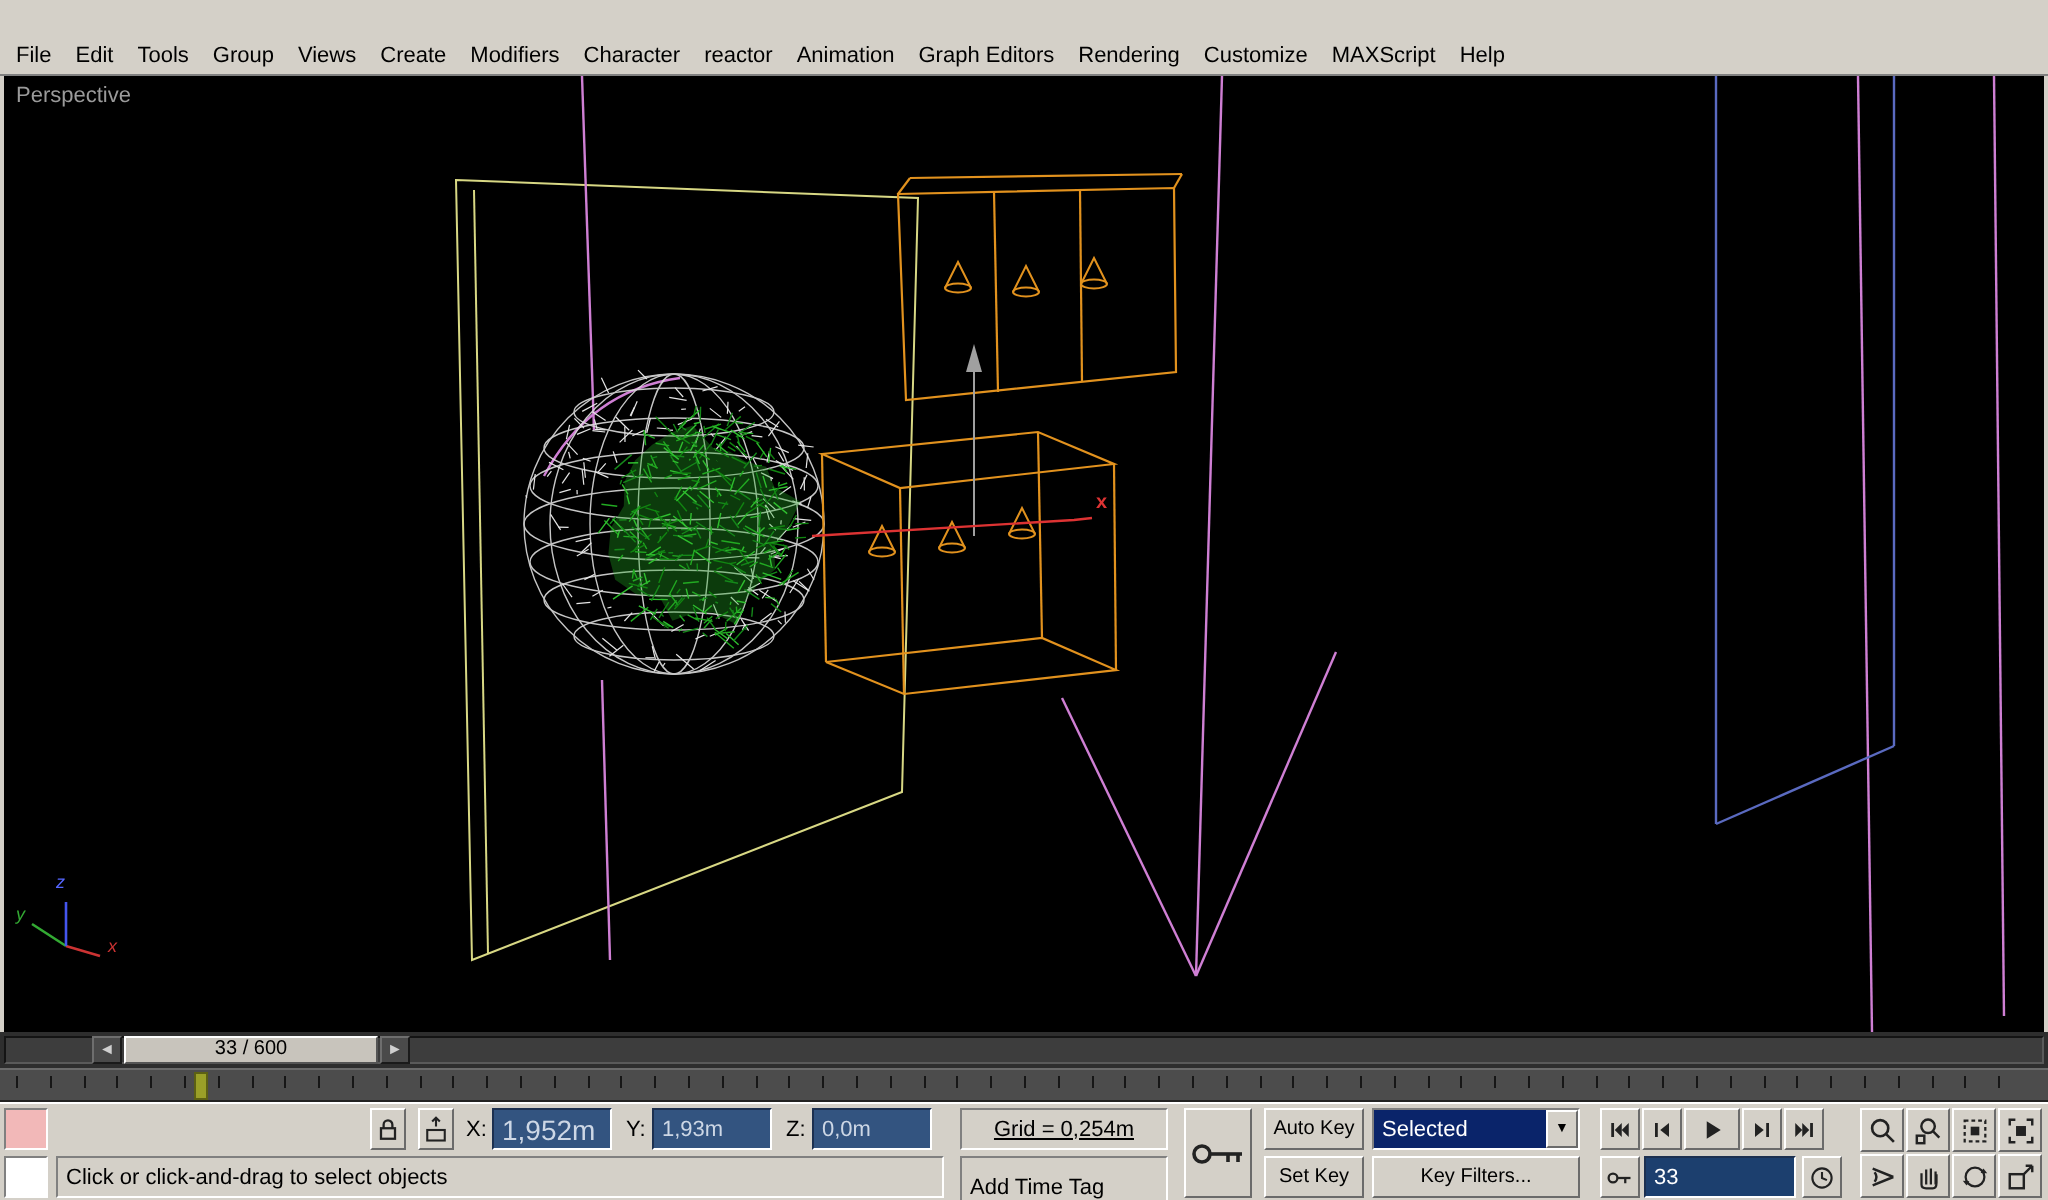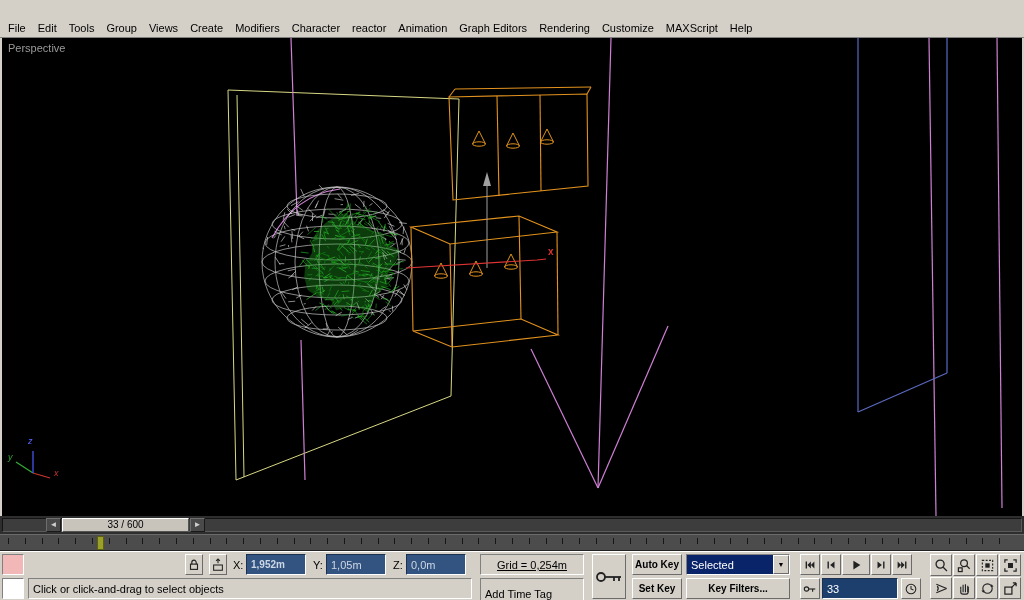--- a/index.html
+++ b/index.html
@@ -78,21 +78,21 @@
   #statusbar {
     position:absolute; top:551px; left:0; width:1024px; height:49px;
     background:#d4d0c8; border-top:1px solid #fff; font-size:11px;
   }
   .raised { background:#d4d0c8; border:1px solid; border-color:#ffffff #6b6b6b #6b6b6b #ffffff; }
   .sunken { background:#d4d0c8; border:1px solid; border-color:#808080 #ffffff #ffffff #808080; }
   .abs { position:absolute; }
   .fld { display:flex; align-items:center; padding:0 4px; color:#000; white-space:nowrap; overflow:hidden; }
   .darkfld { background:#335480; color:#cdd7e5; border:1px solid; border-color:#1c3050 #ffffff #ffffff #1c3050;
              display:flex; align-items:center; padding:0 4px; white-space:nowrap; }
-  .btn { display:flex; align-items:center; justify-content:center; color:#000; cursor:default; font-size:10px;font-weight:bold; }
+  .btn { display:flex; align-items:center; justify-content:center; color:#000; cursor:default; font-size:10px; }
   .coordlabel { position:absolute; color:#000; font-size:11px; top:7px; }
   .ico { display:block; }
   .combo { display:flex; align-items:stretch; background:#fff; border:1px solid; border-color:#808080 #fff #fff #808080; }
   .combo .sel { flex:1; background:#0a246a; color:#fff; font-size:11px; display:flex; align-items:center; padding-left:4px; }
   .combo .arrowbtn { width:16px; background:#d4d0c8; border:1px solid; border-color:#fff #6b6b6b #6b6b6b #fff;
                      display:flex; align-items:center; justify-content:center; font-size:7px; color:#000; }
 </style>
 </head>
 <body>
 
@@ -741,23 +741,23 @@
     </button>
 
     <button class="abs raised btn" style="left:209px; top:2px; width:18px; height:21px;">
       <svg class="ico" width="14" height="14" viewBox="0 0 16 16" fill="none" stroke="#222" stroke-width="1.2">
         <rect x="3" y="8" width="10" height="6"></rect>
           <path d="M8,1 V6 M5.8,3.2 L8,1 L10.2,3.2"></path>
       </svg>
     </button>
 
     <span class="coordlabel" style="left:233px;">X:</span>
-    <div class="abs darkfld" style="left:246px; top:2px; width:60px; height:21px; font-size:10px;font-weight:bold;">1,952m</div>
+    <div class="abs darkfld" style="left:246px; top:2px; width:60px; height:21px; font-size:14px;">1,952m</div>
     <span class="coordlabel" style="left:313px;">Y:</span>
-    <div class="abs darkfld" style="left:326px; top:2px; width:60px; height:21px; font-size:11px;">1,05m</div>
+    <div class="abs darkfld" style="left:326px; top:2px; width:60px; height:21px; font-size:11px;">1,93m</div>
     <span class="coordlabel" style="left:393px;">Z:</span>
     <div class="abs darkfld" style="left:406px; top:2px; width:60px; height:21px; font-size:11px;">0,0m</div>
 
     <div class="abs sunken fld" style="left:480px; top:2px; width:104px; height:21px; justify-content:center;text-decoration:underline;">Grid = 0,254m</div>
     <div class="abs sunken fld" style="left:480px; top:26px; width:104px; height:32px;">Add Time Tag</div>
 
     <button class="abs raised btn" style="left:592px; top:2px; width:34px; height:45px;">
       <svg class="ico" width="28" height="20" viewBox="0 0 28 20" fill="none" stroke="#222" stroke-width="1.8">
         <circle cx="6" cy="10" r="4"></circle>
           <line x1="10" y1="10" x2="26" y2="10"></line>

